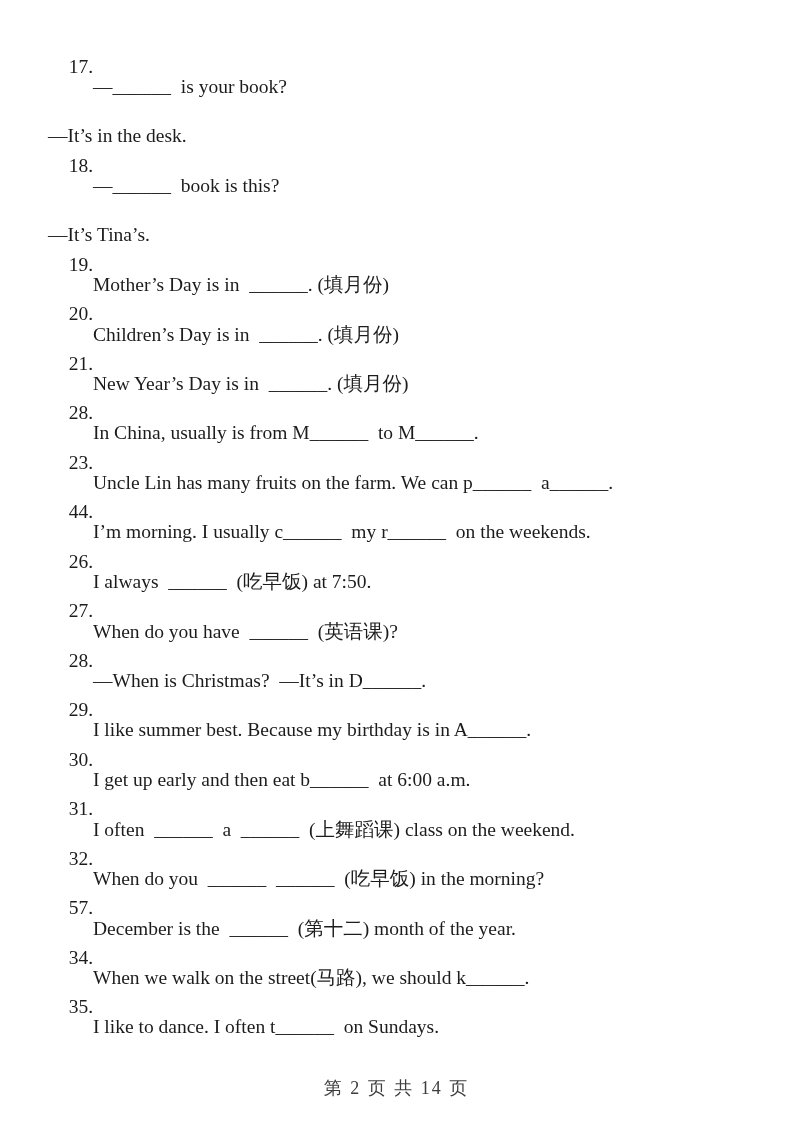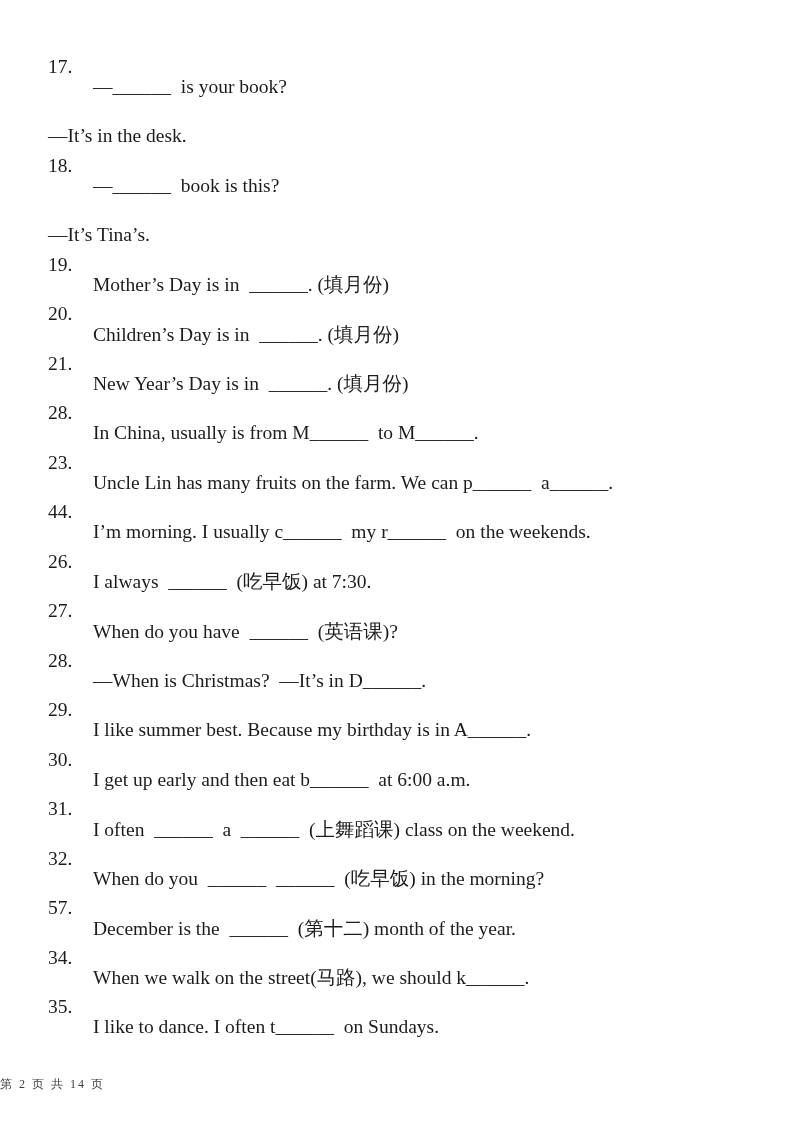--- a/index.html
+++ b/index.html
@@ -19,20 +19,21 @@
     height: 1122px;
     background: var(--bg-color);
     overflow: hidden;
     font-family: "Liberation Serif", "DejaVu Serif", serif;
   }
   .content {
     position: absolute;
     top: 42px;
     left: 48px;
     right: 20px;
+    text-align: right;
   }
   .line {
     height: 49.5px;
     display: flex;
     align-items: center;
     font-size: 19.5px;
     color: var(--text-color);
     white-space: pre;
   }
   .num {
@@ -43,22 +44,22 @@
   }
   .txt {
     white-space: pre;
     margin-top: 40px;
   }
   .footer {
     position: absolute;
     top: 1076px;
     left: 0;
     width: 100%;
-    text-align: left;
-    font-size: 12px;
+    text-align: center;
+    font-size: 18px;
     letter-spacing: 2px;
     color: var(--footer-color);
     font-family: "Liberation Serif", "DejaVu Serif", serif;
   }
 </style>
 </head>
 <body>
 
 <div class="page">
   <div class="content">
@@ -76,21 +77,21 @@
 
   <div class="line"><span class="num">21.</span><span class="txt">New Year’s Day is in  ______. (填月份)</span></div>
 
   <div class="line"><span class="num">28.</span><span class="txt">In China, usually is from M______  to M______.</span></div>
 
   <div class="line"><span class="num">23.</span><span class="txt">Uncle Lin has many fruits on the farm. We can p______  a______.</span></div>
 
 
   <div class="line"><span class="num">44.</span><span class="txt">I’m morning. I usually c______  my r______  on the weekends.</span></div>
 
-  <div class="line"><span class="num">26.</span><span class="txt">I always  ______  (吃早饭) at 7:30.</span></div>
+  <div class="line"><span class="num">26.</span><span class="txt">I always  ______  (吃早饭) at 7:50.</span></div>
 
   <div class="line"><span class="num">27.</span><span class="txt">When do you have  ______  (英语课)?</span></div>
 
   <div class="line"><span class="num">28.</span><span class="txt">—When is Christmas?  —It’s in D______.</span></div>
 
   <div class="line"><span class="num">29.</span><span class="txt">I like summer best. Because my birthday is in A______.</span></div>
 
   <div class="line"><span class="num">30.</span><span class="txt">I get up early and then eat b______  at 6:00 a.m.</span></div>
 
   <div class="line"><span class="num">31.</span><span class="txt">I often  ______  a  ______  (上舞蹈课) class on the weekend.</span></div>

